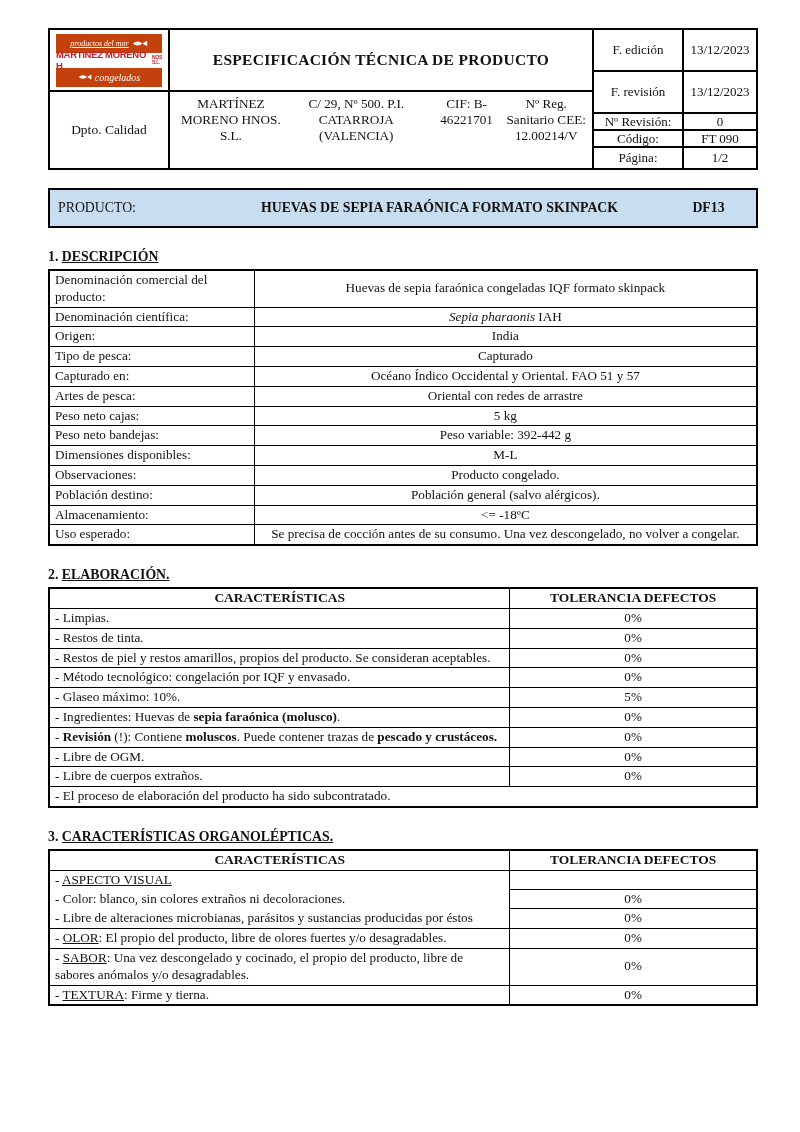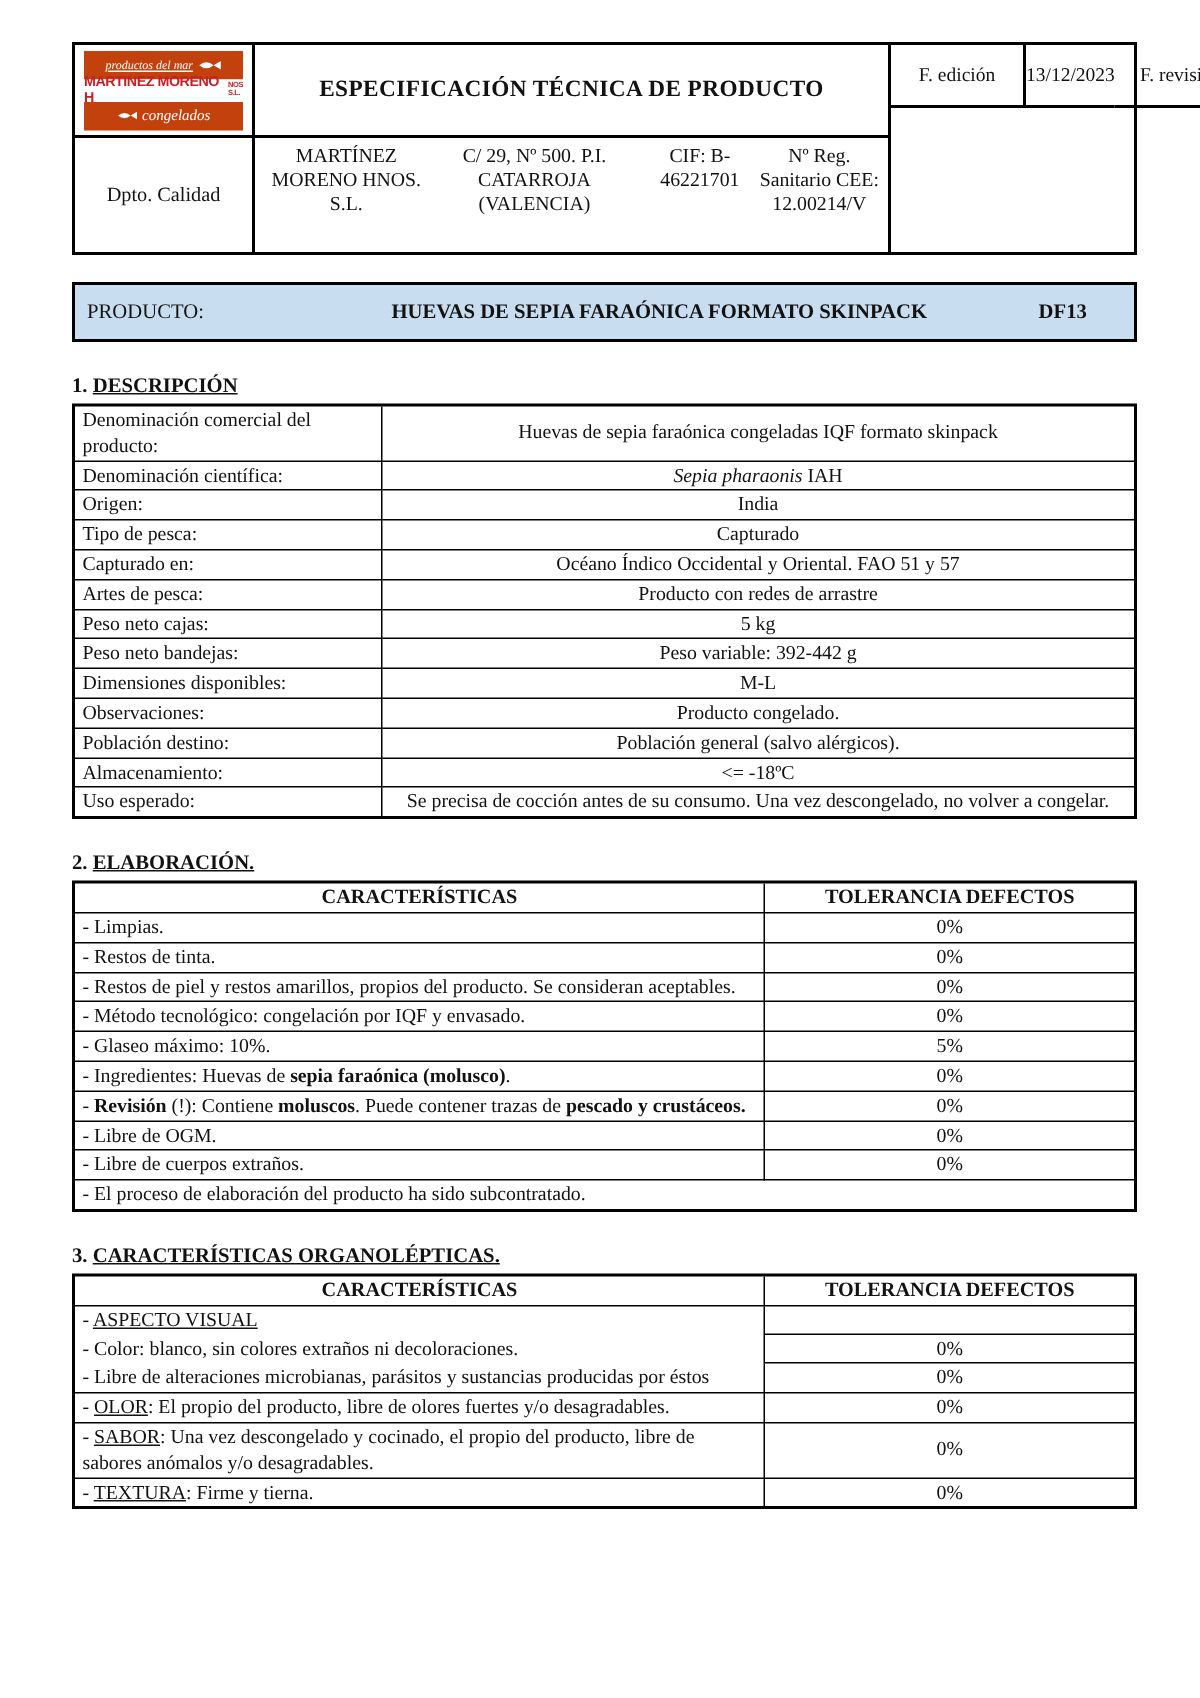--- a/index.html
+++ b/index.html
@@ -20,21 +20,21 @@
   .logo-b2 { background:#fff; color:#c42028; height:15px; display:flex; align-items:center; justify-content:center; font-weight:bold; font-size:9.5px; font-family:"Liberation Sans",sans-serif; letter-spacing:-0.3px; }
   .logo-b2 .tiny { font-size:5px; line-height:5px; display:inline-block; text-align:left; margin-left:1px; white-space:pre-line; }
   .logo-b3 { height:19px; font-size:10px; font-style:italic; }
   .fishsvg { display:block; }
   .dept-cell { flex:1; display:flex; align-items:center; justify-content:center; font-size:13.5px; }
   .hdr-mid { flex:1; display:flex; flex-direction:column; min-width:0; }
   .title-cell { height:62px; border-bottom:2px solid #000; display:flex; align-items:center; justify-content:center; font-weight:bold; font-size:15.5px; letter-spacing:0.3px; box-sizing:border-box; }
   .company-cell { flex:1; padding:4px 6px; font-size:13.2px; display:flex; flex-direction:row; justify-content:space-around; text-align:center; }
   .two-col { display:flex; }
   .two-col span { flex:1; text-align:center; }
-  .hdr-right { width:164px; border-left:2px solid #000; display:flex; flex-direction:row; font-size:13px; box-sizing:border-box; }
+  .hdr-right { width:164px; border-left:2px solid #000; display:flex; flex-direction:column; font-size:13px; box-sizing:border-box; }
   .meta-row { display:flex; border-bottom:2px solid #000; box-sizing:border-box; }
   .meta-row:last-child { border-bottom:none; }
   .meta-row.tall { height:42px; }
   .meta-row.short { height:17px; }
   .meta-row:last-child { flex:1; }
   .meta-label { width:90px; border-right:2px solid #000; display:flex; align-items:center; justify-content:center; box-sizing:border-box; }
   .meta-value { flex:1; display:flex; align-items:center; justify-content:center; }
 
   
   .product-bar { margin-top:18px; height:40px; border:2.5px solid #000; background:#c9ddf1; display:flex; align-items:center; font-size:13.8px; box-sizing:border-box; }
@@ -157,21 +157,21 @@
         <tr>
           <td>Tipo de pesca:</td>
           <td class="center">Capturado</td>
         </tr>
         <tr>
           <td>Capturado en:</td>
           <td class="center">Océano Índico Occidental y Oriental. FAO 51 y 57</td>
         </tr>
         <tr>
           <td>Artes de pesca:</td>
-          <td class="center">Producto con redes de arrastre</td>
+          <td class="center">Oriental con redes de arrastre</td>
         </tr>
         <tr>
           <td>Peso neto cajas:</td>
           <td class="center">5 kg</td>
         </tr>
         <tr>
           <td>Peso neto bandejas:</td>
           <td class="center">Peso variable: 392-442 g</td>
         </tr>
         <tr>

